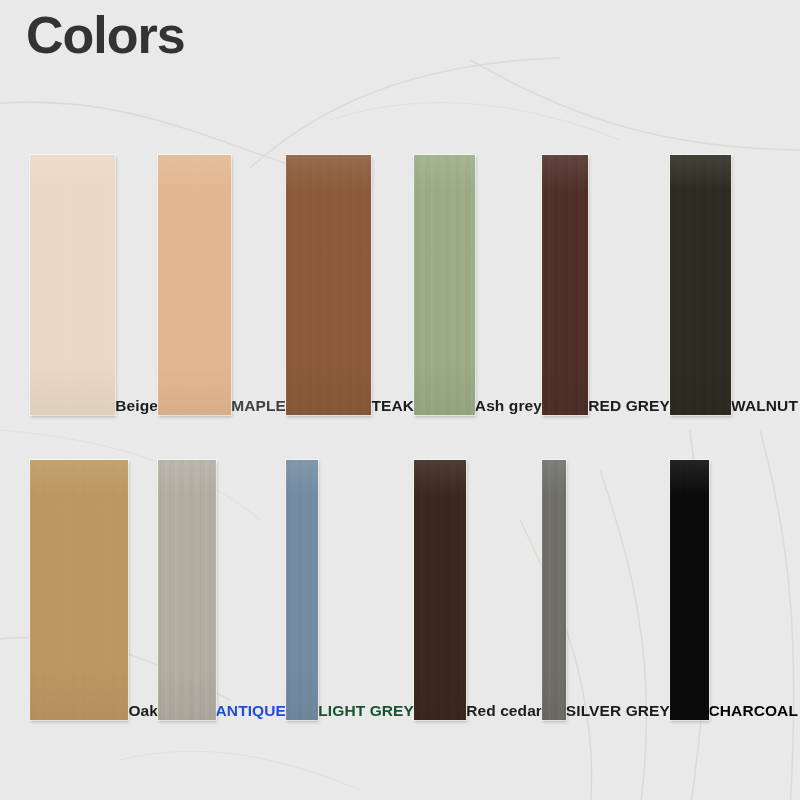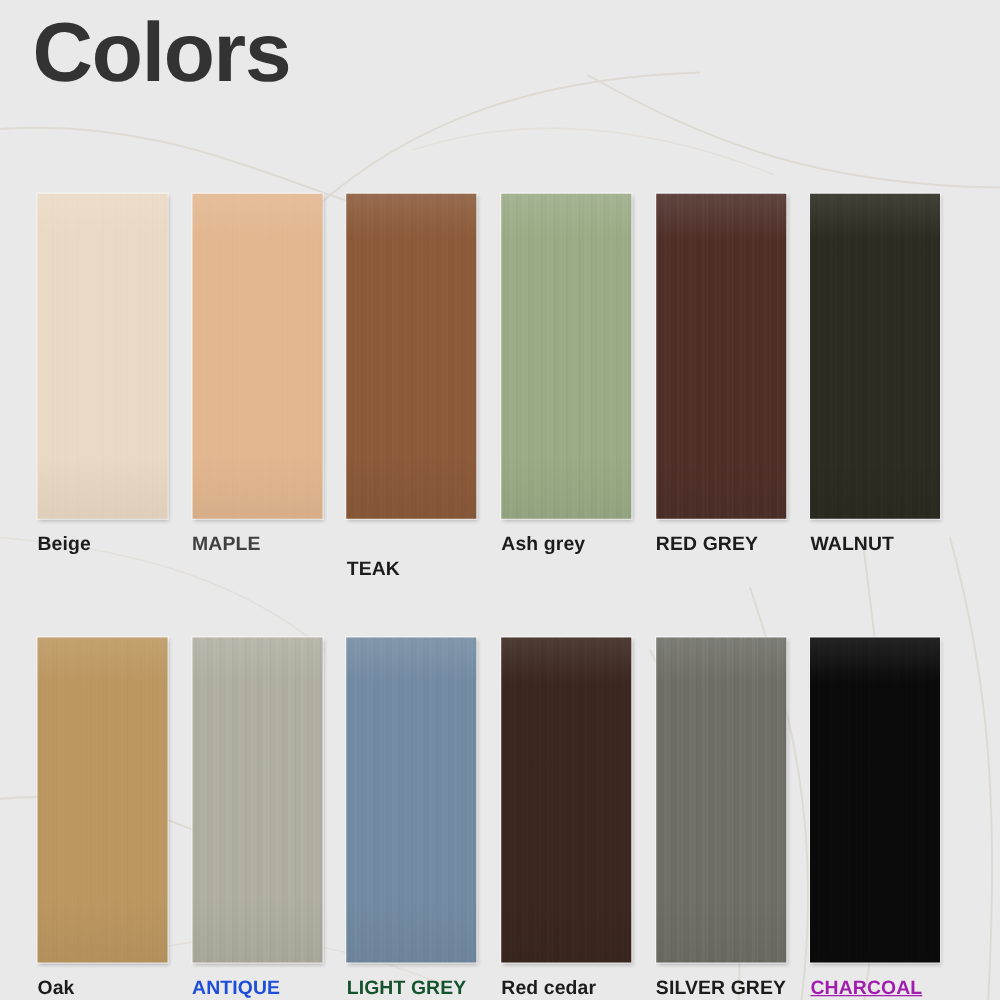--- a/index.html
+++ b/index.html
@@ -32,21 +32,21 @@
     z-index: 1;
     width: 800px;
     height: 800px;
   }
 
   
   #page-title {
     position: absolute;
     left: 26px;
     top: 8px;
-    font-size: 67px;
+    font-size: 52px;
     font-weight: bold;
     color: #333333;
     letter-spacing: -1px;
     line-height: 1.05;
   }
 
   
   #swatch-grid {
     position: absolute;
     left: 30px;
@@ -58,22 +58,21 @@
     display: flex;
     justify-content: space-between;
     width: 742px;
   }
 
   .swatch-row.row-2 { margin-top: 45px; }
 
   .swatch-cell {
     width: 128px;
     display: flex;
-    flex-direction: column;
-    align-items: flex-start;
+    align-items: flex-end;
   }
 
   .swatch-chip {
     width: 104px;
     height: 260px;
     position: relative;
     overflow: hidden;
     box-shadow: 0 0 0 1px rgba(255,255,255,0.55),
                 1px 2px 3px rgba(0,0,0,0.22);
   }
@@ -191,18 +190,18 @@
       <div class="swatch-cell">
         <div class="swatch-chip" style="background-color: rgb(58, 38, 30); --grain: 0.35;"></div>
         <div class="swatch-label" style="color: rgb(28, 28, 28);">Red cedar</div>
       </div>
       <div class="swatch-cell">
         <div class="swatch-chip" style="background-color: rgb(110, 110, 103); --grain: 0.85;"></div>
         <div class="swatch-label" style="color: rgb(28, 28, 28);">SILVER GREY</div>
       </div>
       <div class="swatch-cell">
         <div class="swatch-chip" style="background-color: rgb(10, 10, 10); --grain: 0.18;"></div>
-        <div class="swatch-label" style="color: #a21caf; text-decoration: underline;">CHARCOAL</div>
+        <div class="swatch-label" style="color: #000000;">CHARCOAL</div>
       </div>
     </div>
 
   </div>
 </div>
 
 </body></html>

